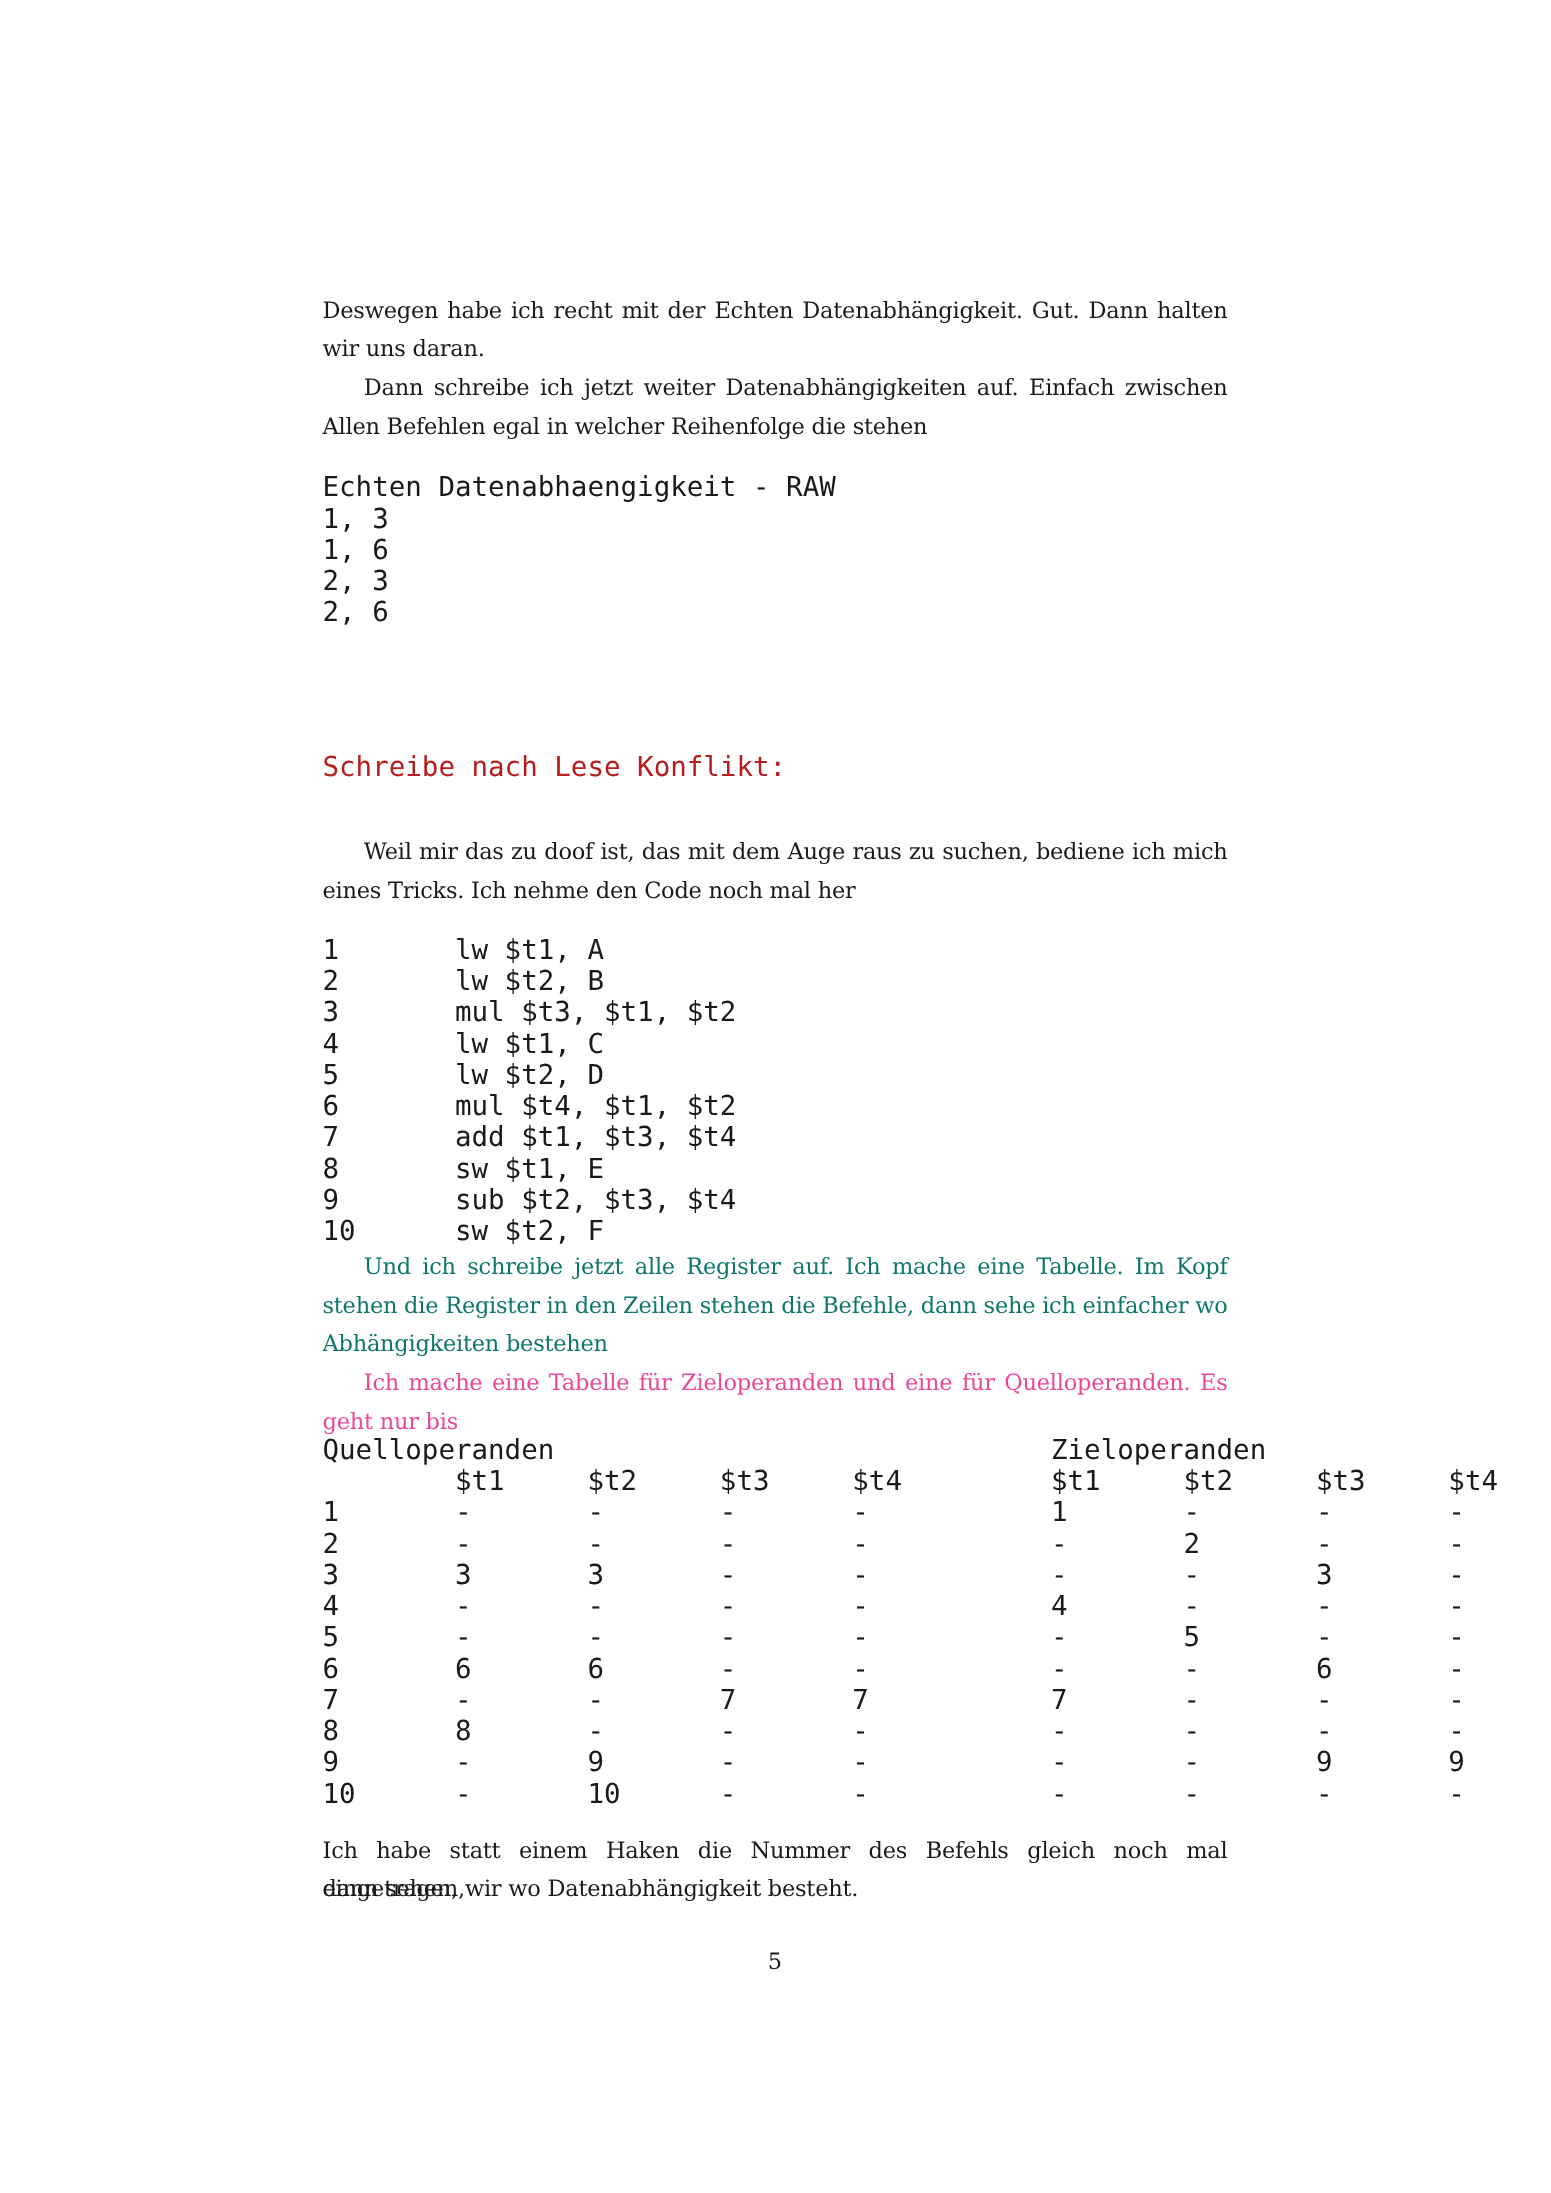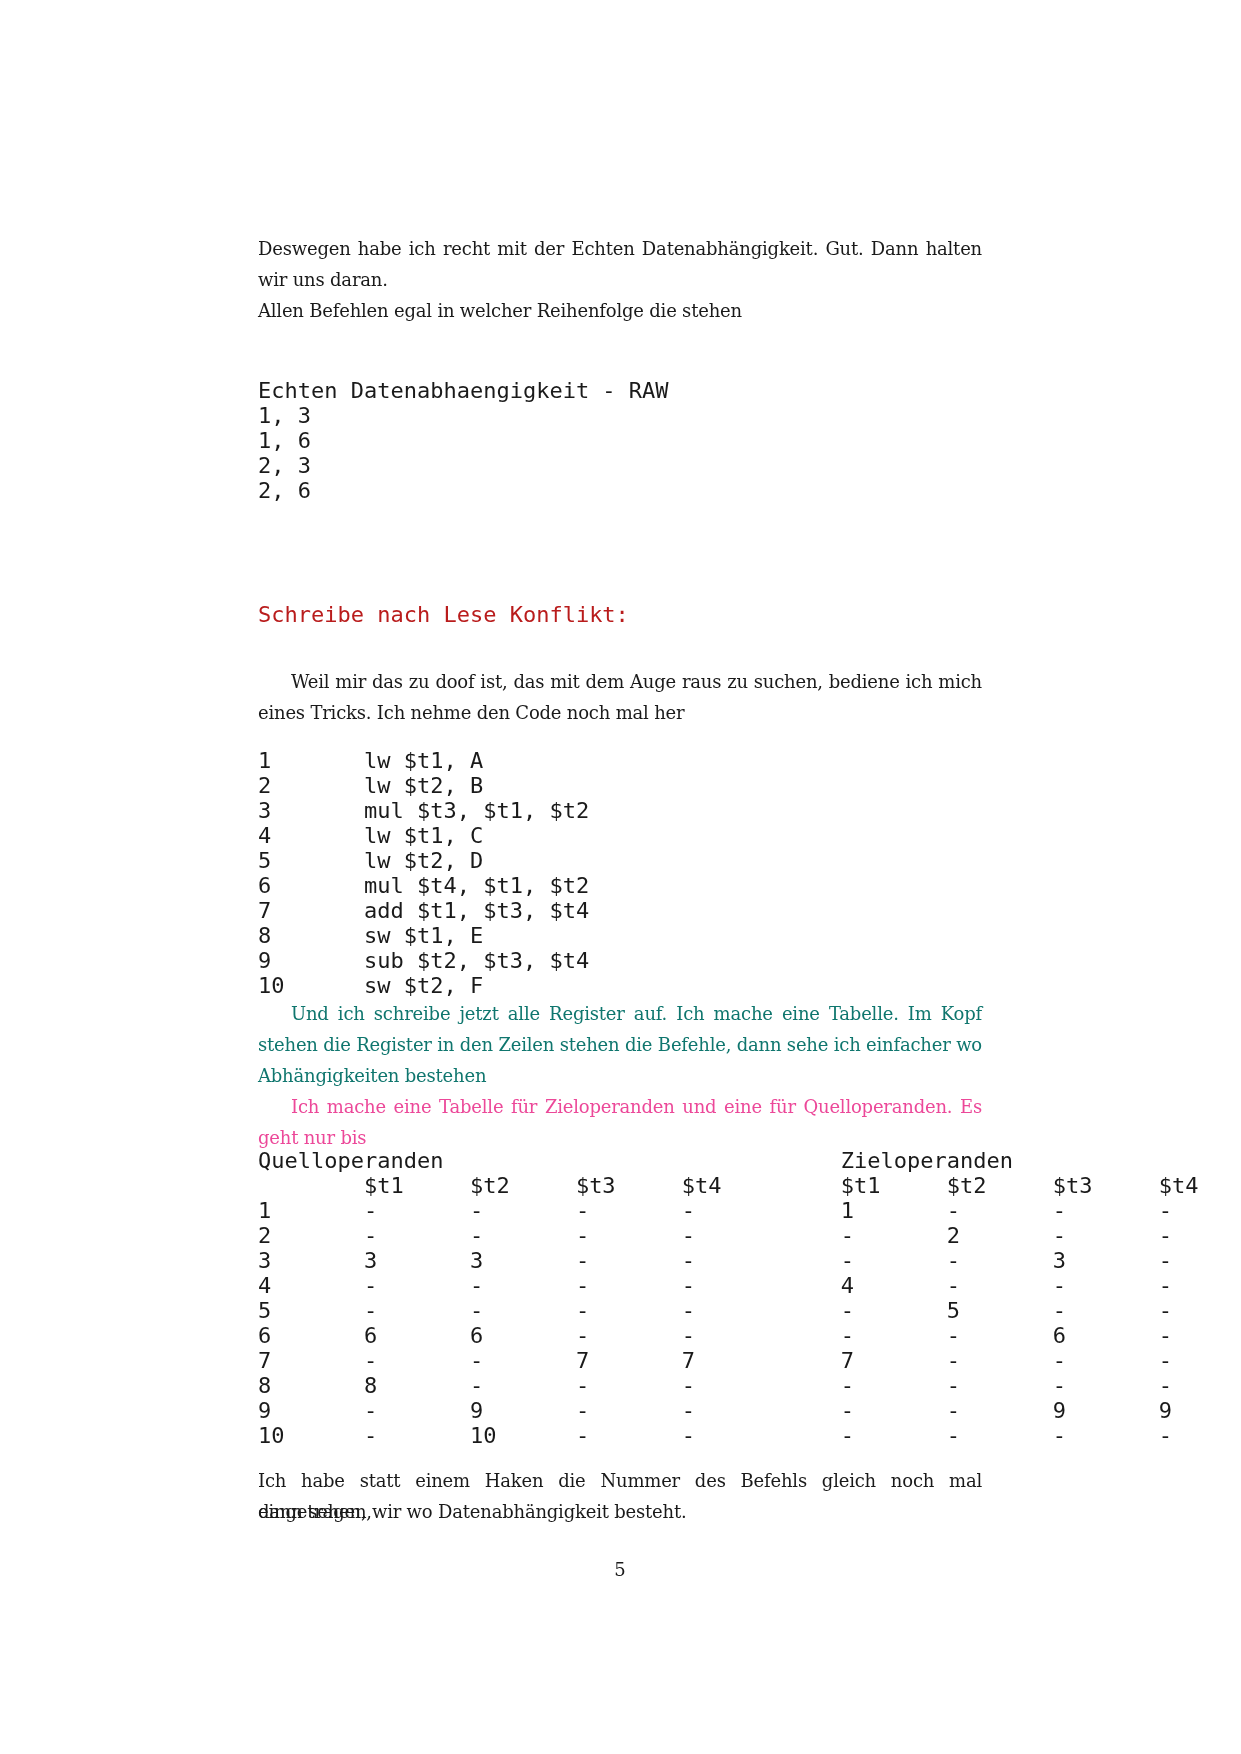--- a/index.html
+++ b/index.html
@@ -31,20 +31,21 @@
 <body style="background: rgb(255, 255, 255);">
 
 <div class="page" style="background: rgb(255, 255, 255);">
   <div class="content">
 
     <div class="block serif b-p1" style="color: rgb(26, 26, 26);">
         <div class="tline just">Deswegen habe ich recht mit der Echten Datenabhängigkeit. Gut. Dann halten</div>
         <div class="tline">wir uns daran.</div>
       </div>
     <div class="block serif b-p2" style="color: rgb(26, 26, 26);">
+        <div class="tline just ind">Dann schreibe ich jetzt weiter Datenabhängigkeiten auf. Einfach zwischen</div>
         <div class="tline">Allen Befehlen egal in welcher Reihenfolge die stehen</div>
       </div>
 
     <div class="block mono b-raw" style="color: rgb(26, 26, 26);"><div class="pre-line">Echten Datenabhaengigkeit - RAW</div><div class="pre-line">1, 3</div><div class="pre-line">1, 6</div><div class="pre-line">2, 3</div><div class="pre-line">2, 6</div></div>
 
     <div class="block mono b-head" style="color: #b91c1c;">Schreibe nach Lese Konflikt:</div>
 
     <div class="block serif b-p3" style="color: rgb(26, 26, 26);">
         <div class="tline just ind">Weil mir das zu doof ist, das mit dem Auge raus zu suchen, bediene ich mich</div>
         <div class="tline">eines Tricks. Ich nehme den Code noch mal her</div>

